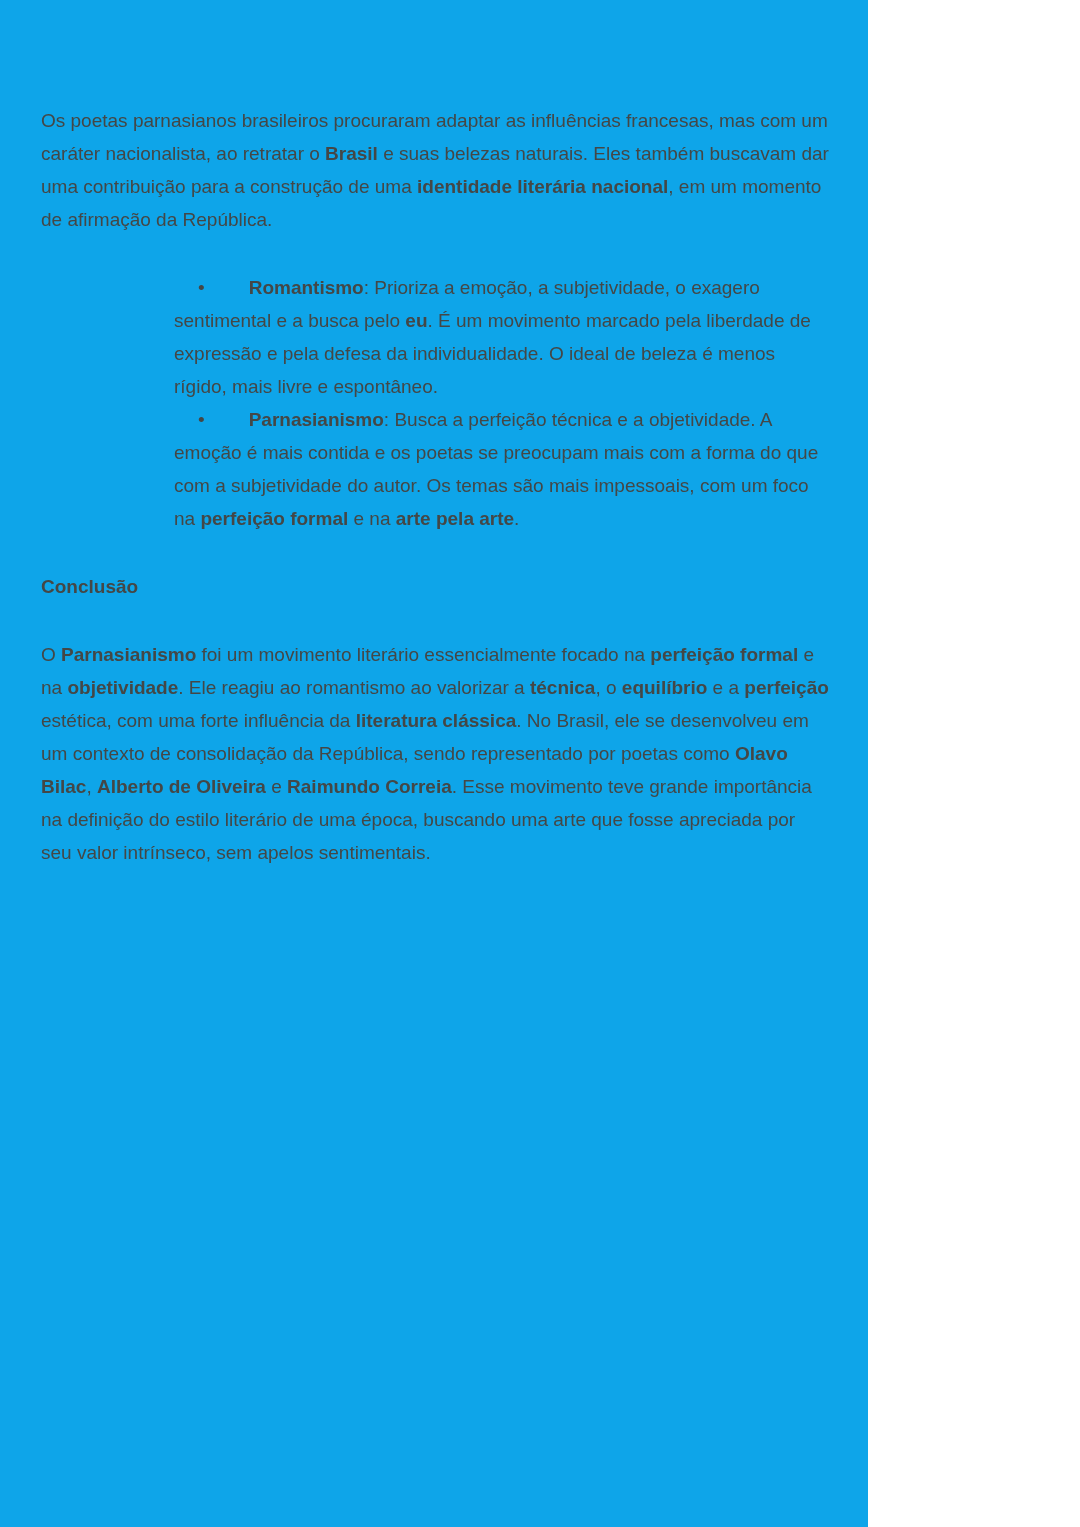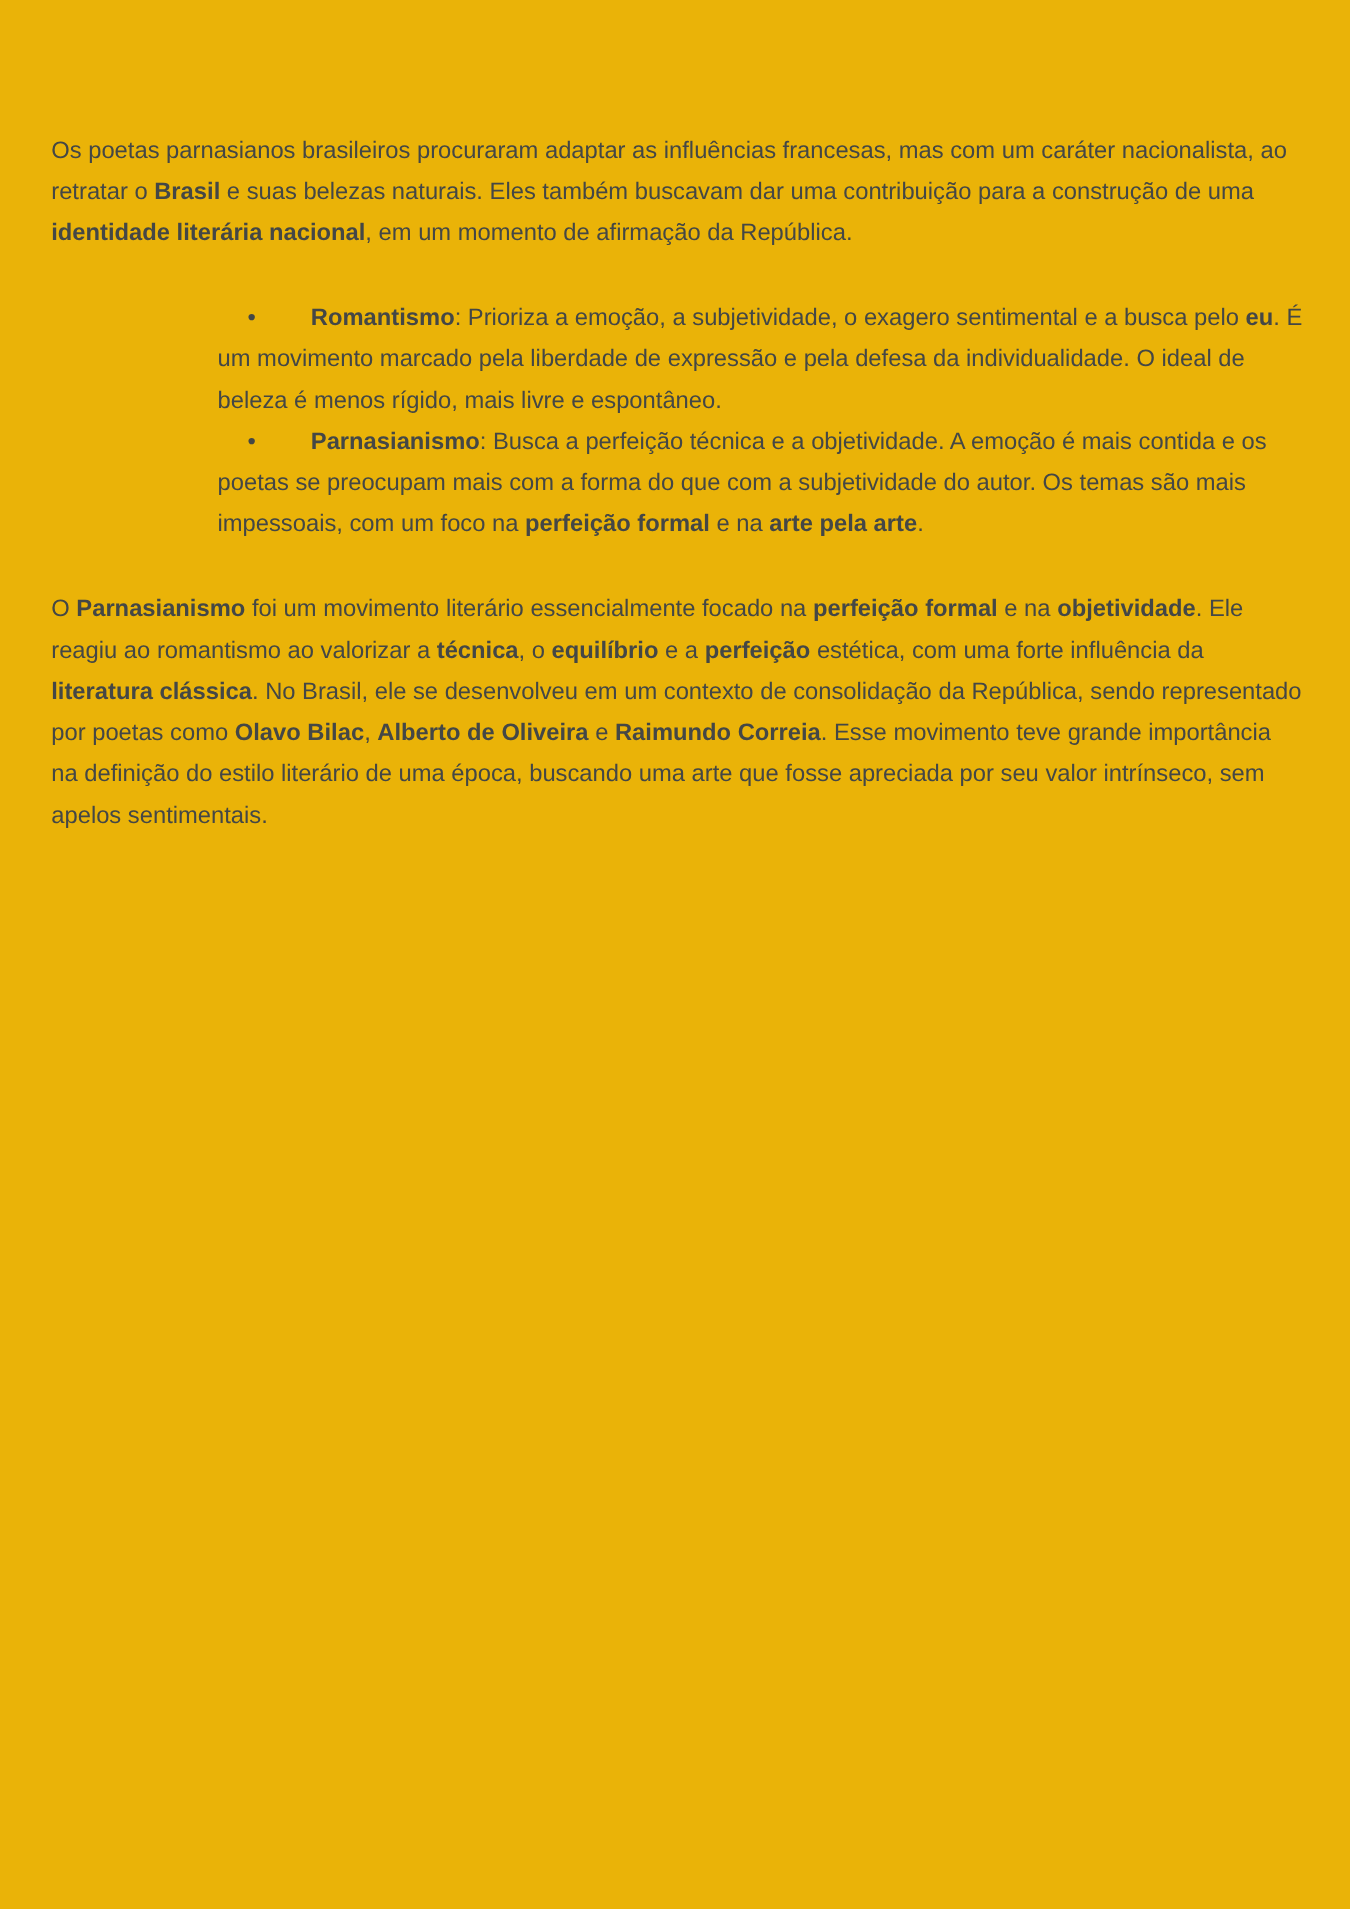--- a/index.html
+++ b/index.html
@@ -1,23 +1,23 @@
 <!DOCTYPE html>
 <html lang="pt"><head>
 <meta charset="utf-8">
 <title>Documento</title>
 <style>
   html, body { margin: 0; padding: 0; background: #ffffff; }
   body { width: 1080px; min-height: 1527px; }
   .doc {
     box-sizing: border-box;
-    width: 1080px;
+    width: 868px;
     min-height: 1527px;
     padding: 104px 38px 40px 41px;
-    background: #eab308;
+    background: #0ea5e9;
     font-family: "Liberation Sans", "DejaVu Sans", sans-serif;
     font-size: 19px;
     line-height: 33px;
     color: #444746;
     -webkit-font-smoothing: antialiased;
   }
   .para    { margin: 0 0 35px; }
   .heading { margin: 0 0 35px; font-weight: 700; }
   .list    { margin: 0 0 35px; }
   
@@ -36,15 +36,16 @@
 </head>
 <body>
 
 <main class="doc">
   <div id="blocks">
       <p class="para"><span>Os poetas parnasianos brasileiros procuraram adaptar as influências francesas, mas com um caráter nacionalista, ao retratar o </span><strong>Brasil</strong><span> e suas belezas naturais. Eles também buscavam dar uma contribuição para a construção de uma </span><strong>identidade literária nacional</strong><span>, em um momento de afirmação da República.</span></p>
       <div class="list">
         <div class="list-item"><span class="bullet">•</span><span><strong>Romantismo</strong><span>: Prioriza a emoção, a subjetividade, o exagero sentimental e a busca pelo </span><strong>eu</strong><span>. É um movimento marcado pela liberdade de expressão e pela defesa da individualidade. O ideal de beleza é menos rígido, mais livre e espontâneo.</span></span></div>
         <div class="list-item"><span class="bullet">•</span><span><strong>Parnasianismo</strong><span>: Busca a perfeição técnica e a objetividade. A emoção é mais contida e os poetas se preocupam mais com a forma do que com a subjetividade do autor. Os temas são mais impessoais, com um foco na </span><strong>perfeição formal</strong><span> e na </span><strong>arte pela arte</strong><span>.</span></span></div>
       </div>
+      <p class="heading"><strong>Conclusão</strong></p>
       <p class="para"><span>O </span><strong>Parnasianismo</strong><span> foi um movimento literário essencialmente focado na </span><strong>perfeição formal</strong><span> e na </span><strong>objetividade</strong><span>. Ele reagiu ao romantismo ao valorizar a </span><strong>técnica</strong><span>, o </span><strong>equilíbrio</strong><span> e a </span><strong>perfeição</strong><span> estética, com uma forte influência da </span><strong>literatura clássica</strong><span>. No Brasil, ele se desenvolveu em um contexto de consolidação da República, sendo representado por poetas como </span><strong>Olavo Bilac</strong><span>, </span><strong>Alberto de Oliveira</strong><span> e </span><strong>Raimundo Correia</strong><span>. Esse movimento teve grande importância na definição do estilo literário de uma época, buscando uma arte que fosse apreciada por seu valor intrínseco, sem apelos sentimentais.</span></p>
     </div>
 </main>
 
 </body></html>

